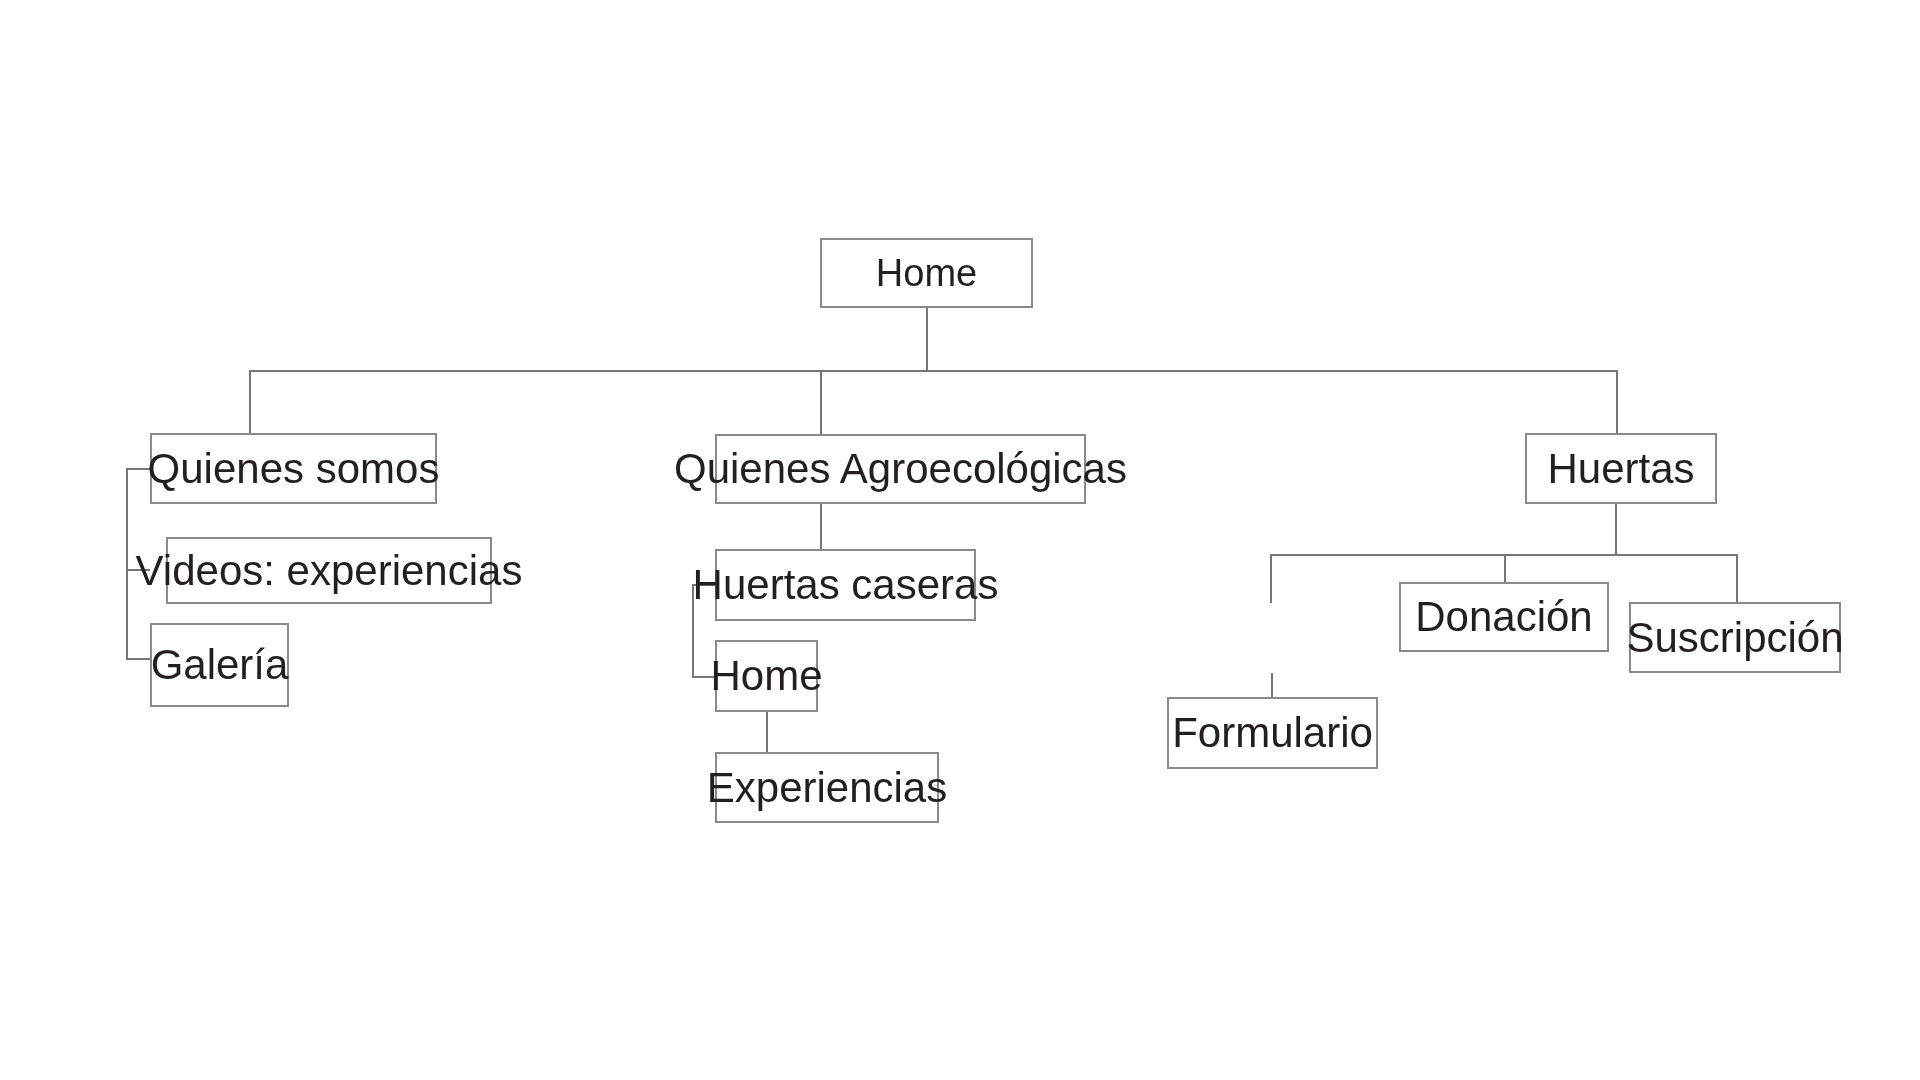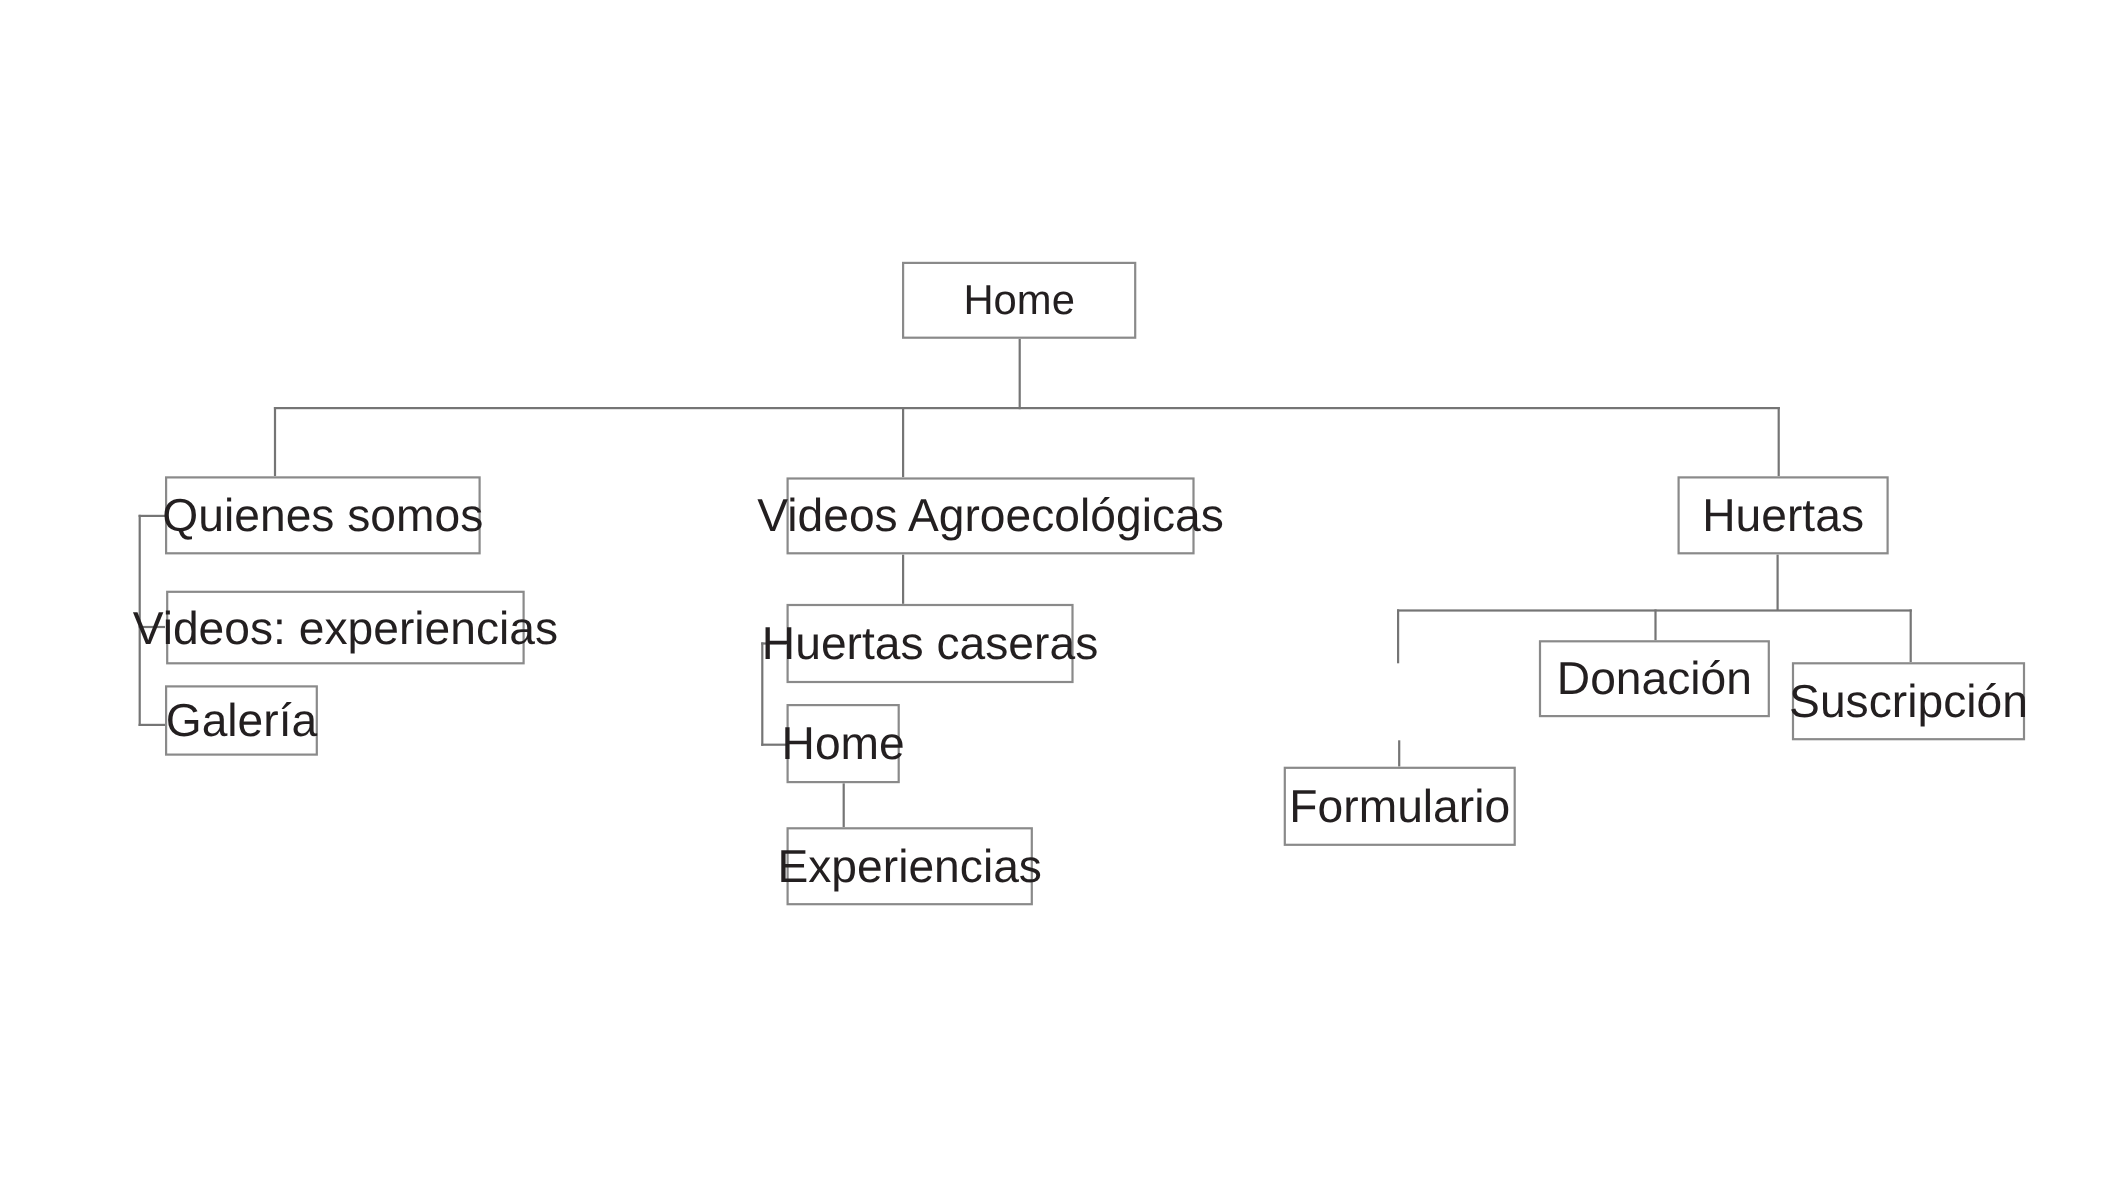--- a/index.html
+++ b/index.html
@@ -60,28 +60,28 @@
     <div class="seg" style="left: 1270px; top: 554px; width: 2px; height: 49px;"></div>
     <div class="seg" style="left: 1504px; top: 554px; width: 2px; height: 49px;"></div>
     <div class="seg" style="left: 1736px; top: 554px; width: 2px; height: 48px;"></div>
     <div class="seg" style="left: 1271px; top: 673px; width: 2px; height: 24px;"></div>
     <div class="node root" style="left: 820px; top: 238px; width: 213px; height: 70px;">
       <span>Home</span>
     </div>
     <div class="node" style="left: 150px; top: 433px; width: 287px; height: 71px;">
       <span>Quienes somos</span>
     </div>
-    <div class="node" style="left: 151px; top: 537px; width: 326px; height: 67px;">
+    <div class="node" style="left: 166px; top: 537px; width: 326px; height: 67px;">
       <span>Videos: experiencias</span>
     </div>
-    <div class="node" style="left: 150px; top: 623px; width: 139px; height: 64px;">
+    <div class="node" style="left: 150px; top: 623px; width: 139px; height: 84px;">
       <span>Galería</span>
     </div>
     <div class="node" style="left: 715px; top: 434px; width: 371px; height: 70px;">
-      <span>Videos Agroecológicas</span>
+      <span>Quienes Agroecológicas</span>
     </div>
     <div class="node" style="left: 715px; top: 549px; width: 261px; height: 72px; text-align: right;">
       <span>Huertas caseras</span>
     </div>
     <div class="node" style="left: 715px; top: 640px; width: 103px; height: 72px;">
       <span>Home</span>
     </div>
     <div class="node" style="left: 715px; top: 752px; width: 224px; height: 71px;">
       <span>Experiencias</span>
     </div>

